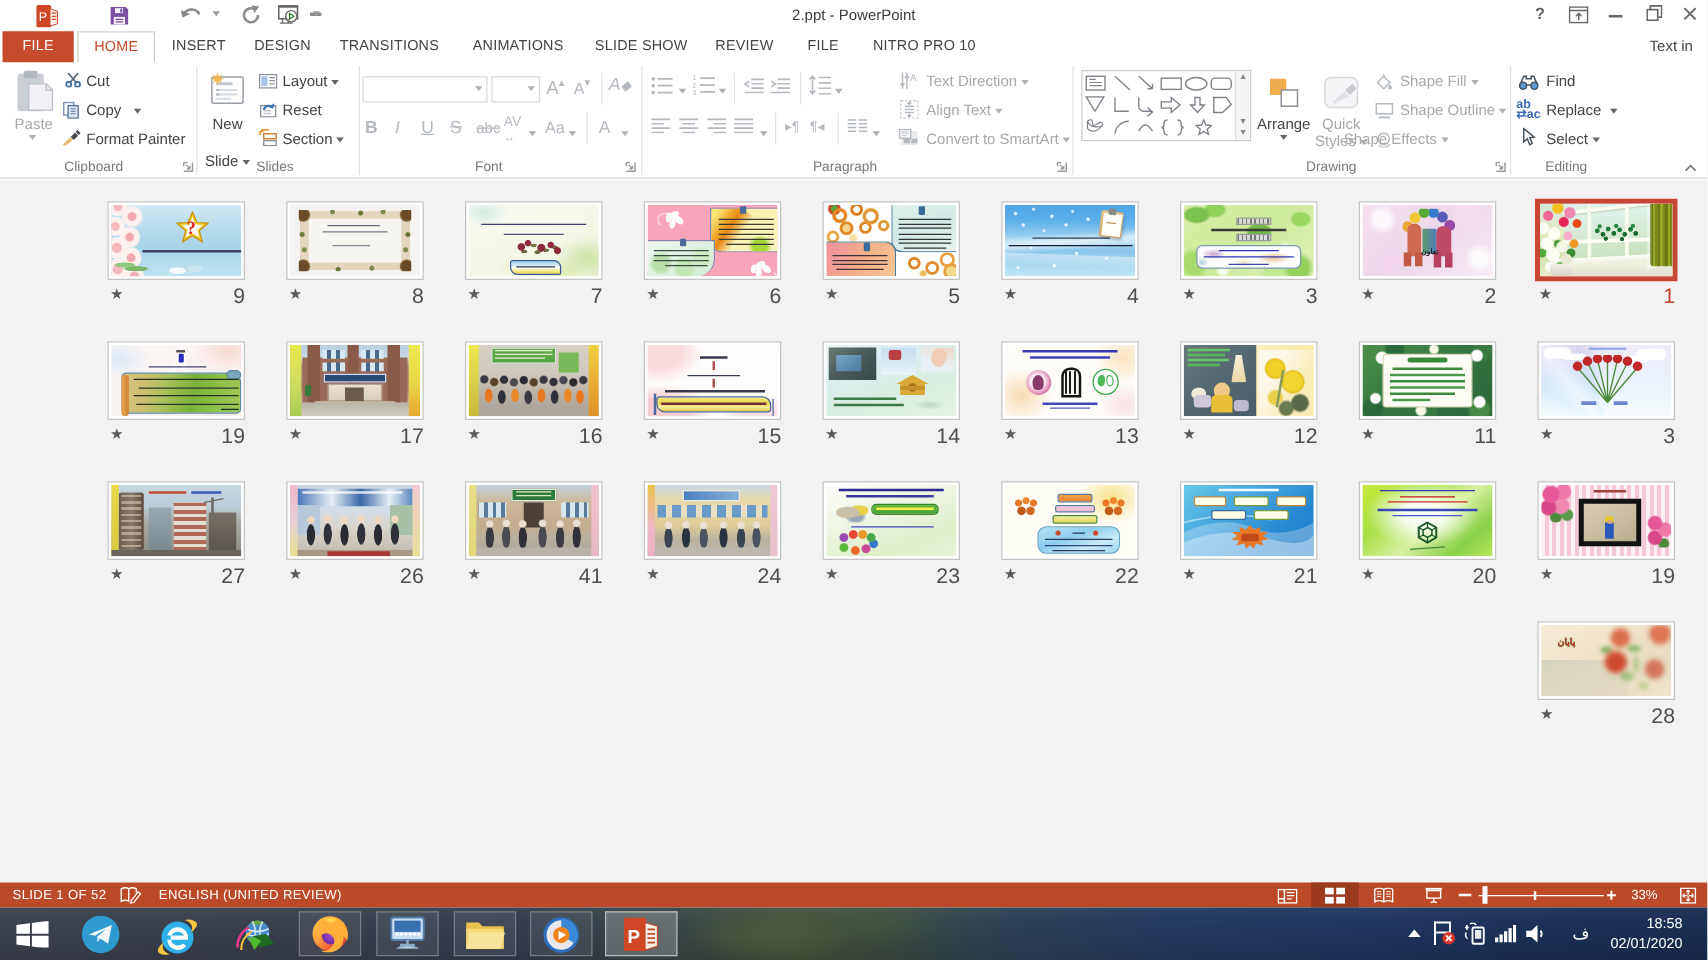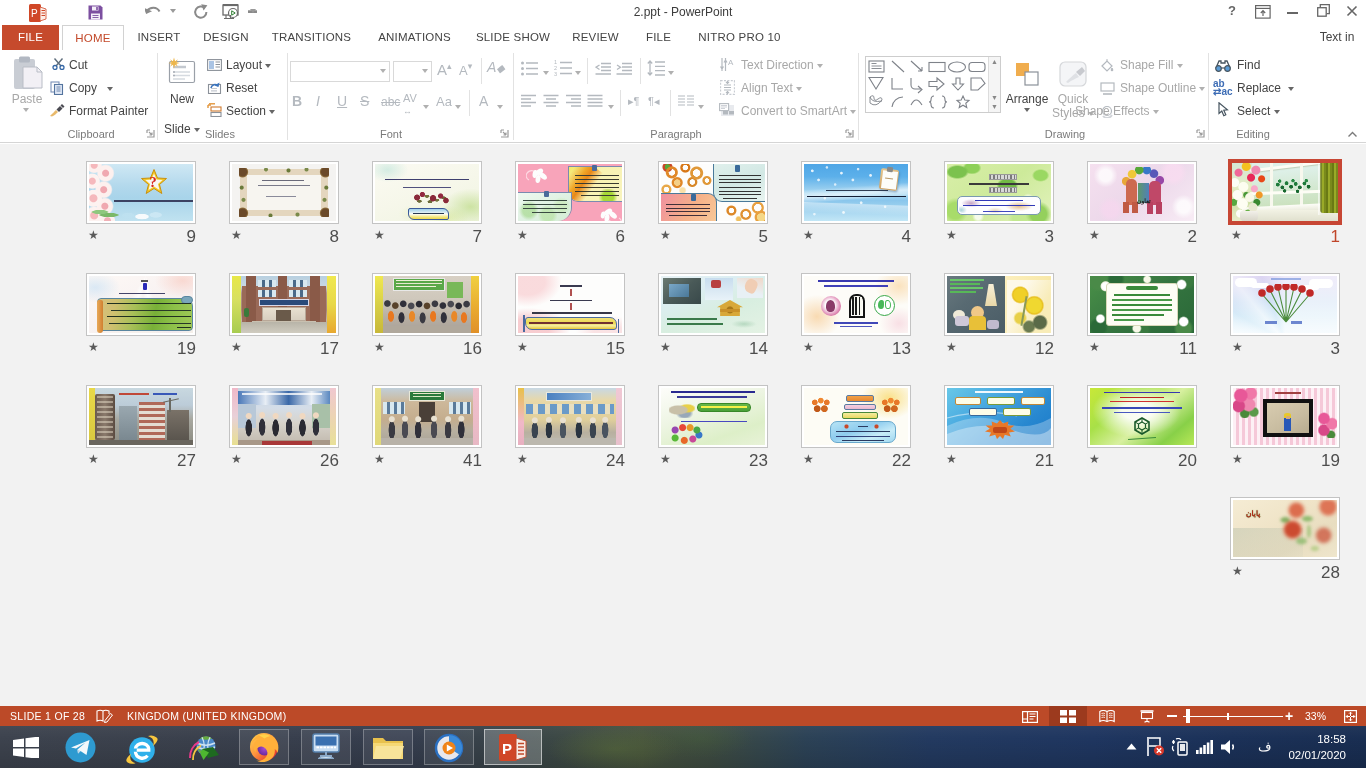--- a/index.html
+++ b/index.html
@@ -141,21 +141,21 @@
   <span class="abs" style="left:107px;top:37px">
       <span class="dd"></span>
     </span>
 
   <svg class="abs" style="left:49px;top:53px" width="16" height="14" viewBox="0 0 16 14">
     <path d="M1 13 C4 10 5 9 7 7 L9 9 C7 11 6 12 3 13.5 Z" fill="#e8b96b"></path>
     <path d="M7.5 6.5 L11 3 L13.5 5.5 L10 9 Z" fill="#4a4a52"></path>
     <path d="M11.5 2.5 L13 1 L15.5 3.5 L14 5 Z" fill="#4a4a52"></path>
   </svg>
   <div class="abs btxt" style="left:69px;top:54px">Format Painter</div>
-  <div class="glabel" style="left:56px;width:70px">Clipboard</div>
+  <div class="glabel" style="left:40px;width:70px">Clipboard</div>
   <svg class="abs" style="left:145px;top:30px;opacity:0.75" width="10" height="10" viewBox="0 0 10 10" transform="translate(0,0)"> </svg>
   <svg class="abs" style="left:146px;top:79px" width="9" height="9" viewBox="0 0 9 9">
     <path d="M1 1 h3 M1 1 v3 M1 8 h7 v-7" fill="none" stroke="#9a9a9a" stroke-width="1.2"></path>
     <path d="M3 3 L6 6 M6 6 v-2.5 M6 6 h-2.5" stroke="#9a9a9a" stroke-width="1.1" fill="none"></path>
   </svg>
   <div class="gsep" style="left:157px"></div>
 
   <svg class="abs" style="left:167px;top:7px" width="29" height="27" viewBox="0 0 29 27">
     <rect x="2.5" y="4.5" width="25" height="21" rx="1.5" fill="#fff" stroke="#9aa0a8" stroke-width="1.2"></rect>
     <path d="M6 10 h13" stroke="#c3c8cf" stroke-width="2.5"></path>
@@ -1226,27 +1226,27 @@
     radial-gradient(ellipse 8px 4px at 60% 33%,rgba(120,176,88,0.8) 0 60%,transparent 75%),
     radial-gradient(ellipse 8px 5px at 52% 72%,rgba(136,184,104,0.75) 0 60%,transparent 75%),
     radial-gradient(ellipse 6px 4px at 70% 85%,rgba(168,200,120,0.7) 0 60%,transparent 75%),
     radial-gradient(ellipse 3px 10px at 62% 55%,rgba(150,190,110,0.7) 0 60%,transparent 75%)"></div>
   <div class="abs" style="left:13px;top:9px;color:#b42a1a;font-size:7.5px;font-weight:bold;text-shadow:0 0 1px #3a7a2a">پایان</div>
 </div>
   </div>
 <div class="sstar" style="left:1232px;top:564px">★</div>
 <div class="snum" style="left:1230px;top:563px">28</div>
 <div id="statusbar" class="abs">
-  <div class="abs" style="left:10px;top:4px;letter-spacing:0.3px">SLIDE 1 OF 28</div>
+  <div class="abs" style="left:10px;top:4px;letter-spacing:0.3px">SLIDE 1 OF 52</div>
   <svg class="abs" style="left:96px;top:3px" width="17" height="14" viewBox="0 0 17 14">
     <path d="M1 2 Q4.5 0.5 7 2 L7 12 Q4.5 10.5 1 12 Z" fill="none" stroke="#fff" stroke-width="1.1"></path>
     <path d="M7 2 Q9.5 0.5 13 2 L13 5" fill="none" stroke="#fff" stroke-width="1.1"></path>
     <path d="M9 11.5 L14.5 4.5 L16.5 6 L11 13 L8.5 13.5 Z" fill="none" stroke="#fff" stroke-width="1"></path>
   </svg>
-  <div class="abs" style="left:127px;top:4px;letter-spacing:0.3px">KINGDOM (UNITED KINGDOM)</div>
+  <div class="abs" style="left:127px;top:4px;letter-spacing:0.3px">ENGLISH (UNITED REVIEW)</div>
 
   <svg class="abs" style="left:1022px;top:5px" width="16" height="12" viewBox="0 0 16 12">
     <rect x="0.6" y="0.6" width="14.8" height="10.8" fill="none" stroke="#fff" stroke-width="1.2"></rect>
     <path d="M5.5 0.6 V11.4 M0.6 8 H5.5" stroke="#fff" stroke-width="1.2"></path>
     <path d="M7.5 3 h6 M7.5 5.5 h6 M7.5 8 h4" stroke="#fff" stroke-width="1"></path>
   </svg>
   <div class="abs" style="left:1049px;top:0;width:38px;height:20px;background:#9c3a1e"></div>
   <svg class="abs" style="left:1060px;top:4px" width="16" height="13" viewBox="0 0 16 13">
     <g fill="#fff">
         <rect x="0" y="0" width="7" height="5.5"></rect>

